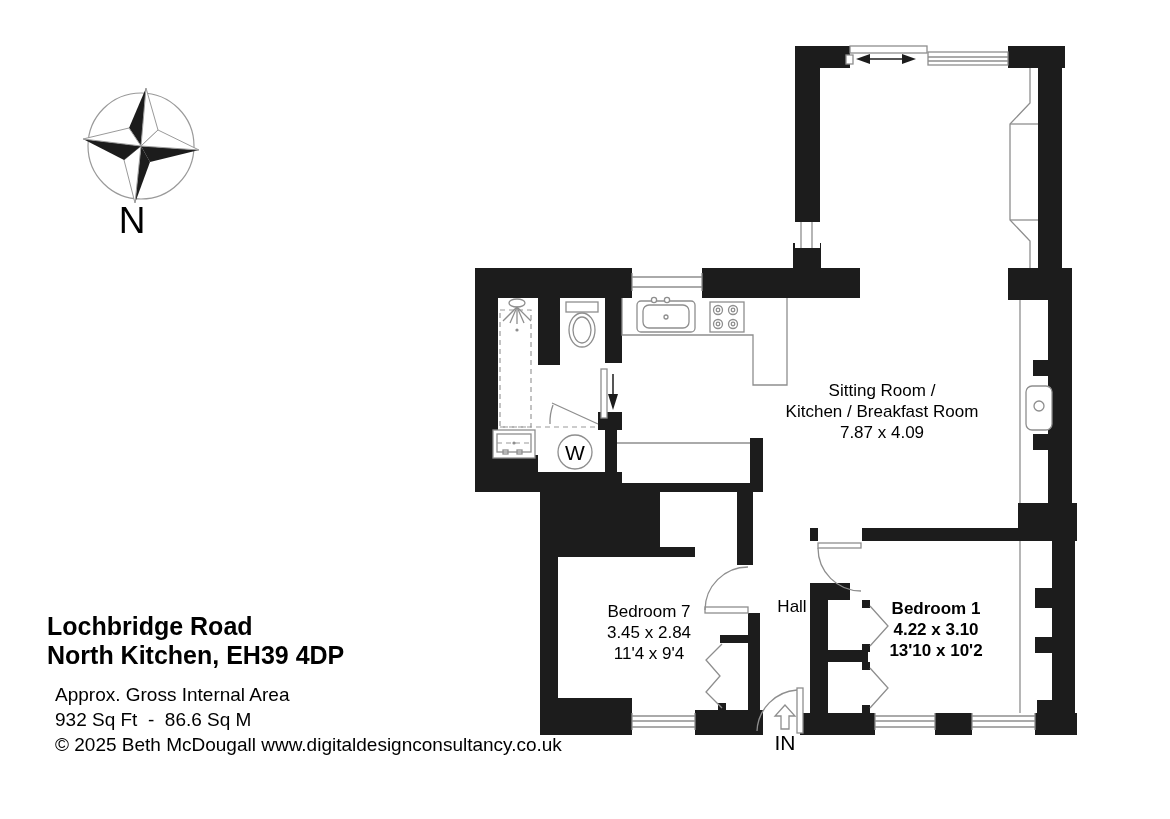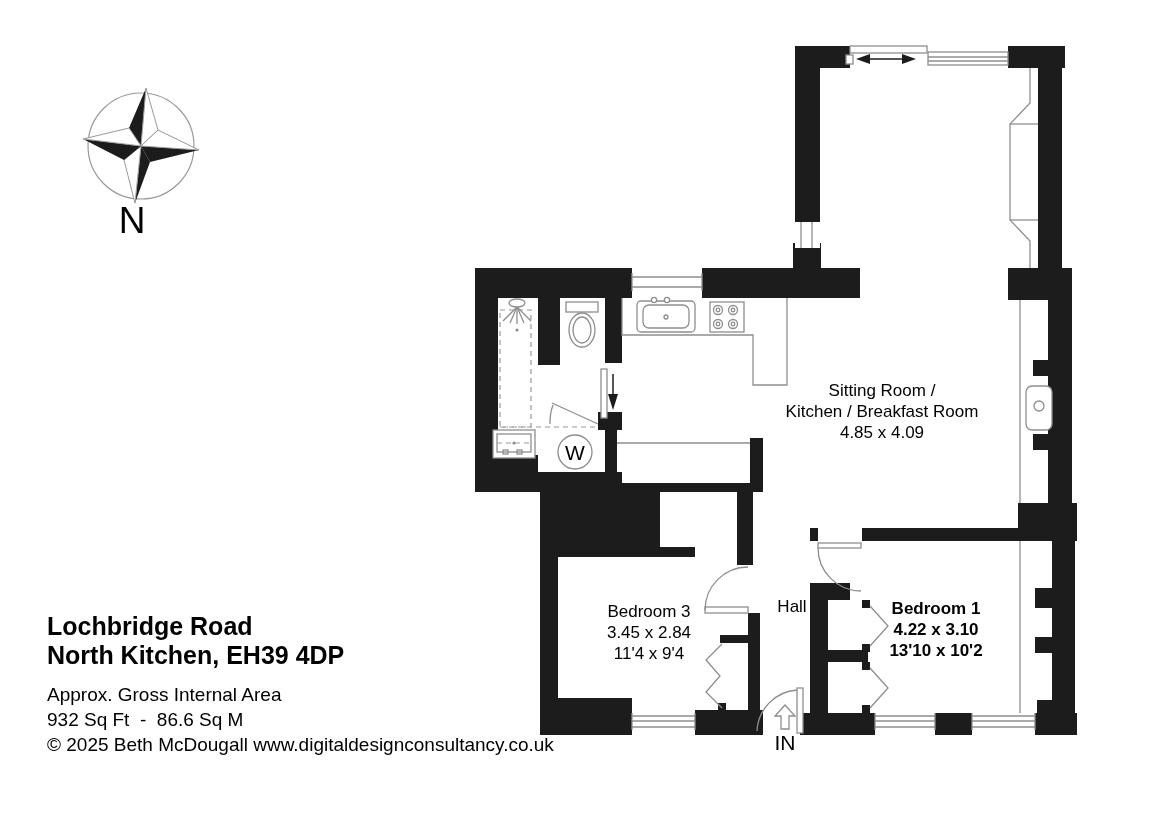--- a/index.html
+++ b/index.html
@@ -11,21 +11,21 @@
   .lnw{stroke:#8e8e8e;stroke-width:1.3;fill:#ffffff;}
   .dash{stroke:#9a9a9a;stroke-width:1.2;fill:none;stroke-dasharray:5 4;}
   .blk{fill:#1c1c1c;}
   .label{position:absolute;transform:translateX(-50%);text-align:center;font-size:17px;line-height:21px;white-space:nowrap;}
   .hall-label{position:absolute;transform:translateX(-50%);font-size:17px;}
   .in-label{position:absolute;transform:translateX(-50%);font-size:21px;}
   .w-label{position:absolute;transform:translate(-50%,-50%);font-size:21px;}
   .n-label{position:absolute;transform:translateX(-50%);font-size:37px;}
   .titleblock{position:absolute;left:47px;top:612px;}
   .titleblock .addr{font-size:25px;font-weight:bold;line-height:29px;}
-  .titleblock .meta{margin-top:13px;font-size:19px;line-height:24.8px;}
+  .titleblock .meta{margin-top:13px;font-size:19px;line-height:24.8px;margin-left:8px;}
 </style>
 </head>
 <body>
 
 <div class="canvas">
 
 <svg width="1170" height="819" viewBox="0 0 1170 819">
 
   <g>
     <circle cx="141" cy="146" r="53" fill="none" stroke="#9a9a9a" stroke-width="1.2"></circle>
@@ -236,25 +236,25 @@
     <polygon points="785,705 775,716 781,716 781,729 789,729 789,716 795,716" fill="#ffffff" stroke="#8e8e8e" stroke-width="1.3"></polygon>
   </g>
 </svg>
 
   <div class="n-label" style="left:132px;top:200px;">N</div>
 
 
   <div class="label" style="left:882px;top:380px;">
     <div>Sitting Room /</div>
     <div>Kitchen / Breakfast Room</div>
-    <div>4.85 x 4.09</div>
+    <div>7.87 x 4.09</div>
   </div>
 
   <div class="label" style="left:649px;top:601px;">
-    <div>Bedroom 3</div>
+    <div>Bedroom 7</div>
     <div>3.45 x 2.84</div>
     <div>11'4 x 9'4</div>
   </div>
 
   <div class="label" style="left:936px;top:598px;font-weight:bold;">
     <div>Bedroom 1</div>
     <div>4.22 x 3.10</div>
     <div>13'10 x 10'2</div>
   </div>
 

